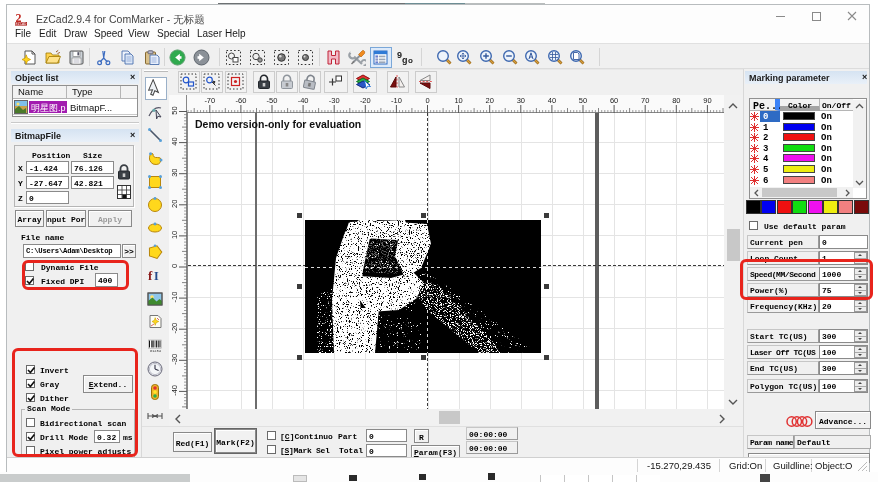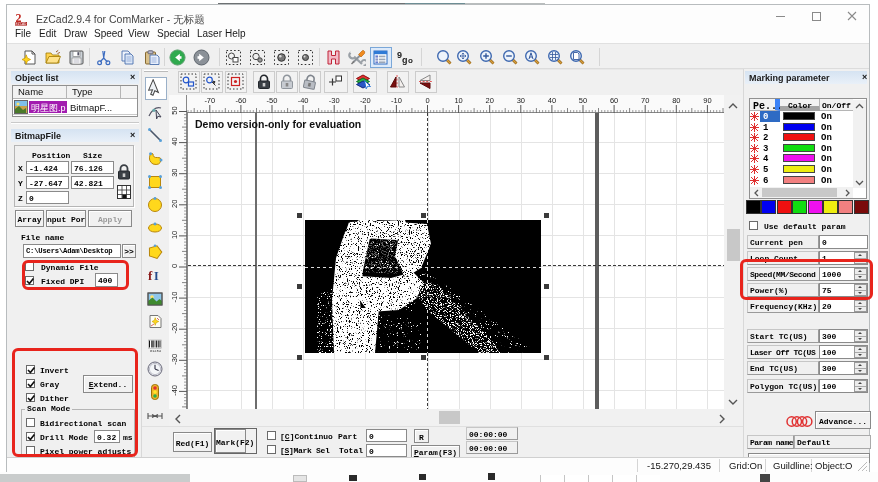--- a/index.html
+++ b/index.html
@@ -835,21 +835,21 @@
 <svg class="abs" style="left:166px;top:408px;" width="10" height="12" viewBox="0 0 10 12">
         <path d="M7 2 L3 6 L7 10" stroke="#555" stroke-width="1.4" fill="none"></path>
       </svg>
 <svg class="abs" style="left:710px;top:408px;" width="10" height="12" viewBox="0 0 10 12">
         <path d="M3 2 L7 6 L3 10" stroke="#555" stroke-width="1.4" fill="none"></path>
       </svg>
 <div class="abs" style="left:432px;top:406px;width:21px;height:13px;background:#c8c8c8;"></div>
 <div class="abs" style="left:135px;top:421px;width:601px;height:31px;background:#f0f0f0;border-top:1px solid #e0e0e0;"></div>
       <div class="btn" style="left:166px;top:427px;width:39px;height:20px;padding-top:6px;">Red(F1)</div>
       <div class="abs" style="left:207px;top:423px;width:43px;height:26px;border:1px solid #666;background:#f1f1f1;"></div>
-      <div class="btn" style="left:208px;top:424px;width:31px;height:24px;padding-top:8px;">Mark(F2)</div>
+      <div class="btn" style="left:208px;top:424px;width:41px;height:24px;padding-top:8px;">Mark(F2)</div>
       <div class="cb" style="left:260px;top:426px;"></div>
       <div class="ckt" style="left:273px;top:427px;">[<u>C</u>]Continuo</div>
       <div class="ckt" style="left:331px;top:427px;">Part</div>
       <div class="field" style="left:359px;top:424px;width:41px;height:13px;">0</div>
       <div class="btn" style="left:407px;top:424px;width:15px;height:14px;padding-top:3px;">R</div>
       <div class="cb" style="left:260px;top:440px;"></div>
       <div class="ckt" style="left:273px;top:441px;letter-spacing:-0.3px;">[<u>S</u>]Mark Sel</div>
       <div class="ckt" style="left:332px;top:441px;">Total</div>
       <div class="field" style="left:359px;top:439px;width:41px;height:13px;">0</div>
       <div class="btn" style="left:404px;top:440px;width:49px;height:13px;padding-top:2px;"><u>P</u>aram(F3)</div>

